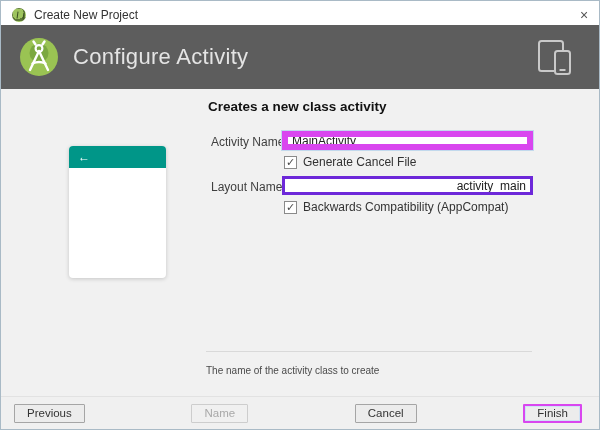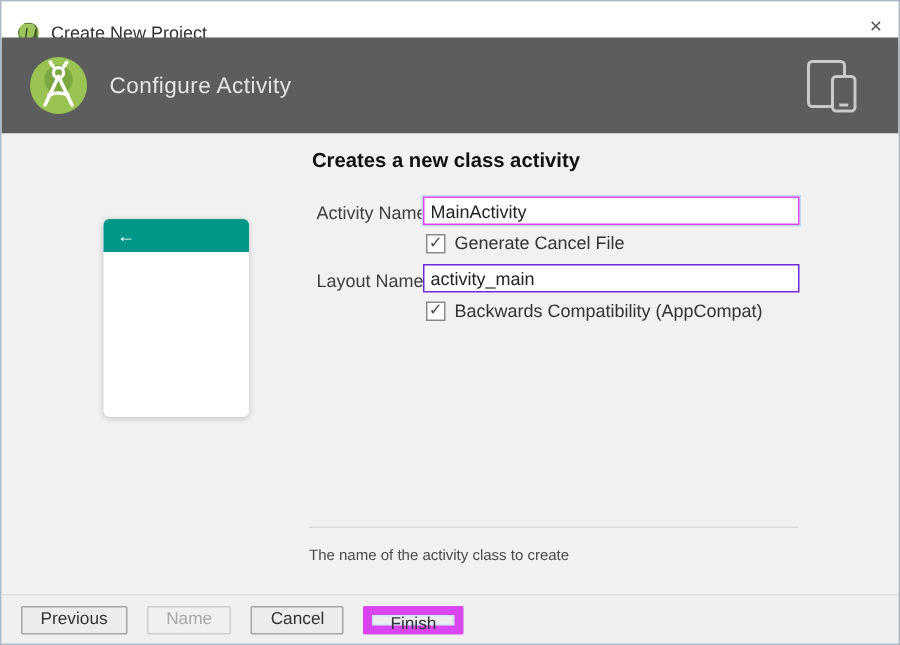--- a/index.html
+++ b/index.html
@@ -7,40 +7,40 @@
   body { font-family:"Liberation Sans", sans-serif; background:#fff; }
 
   .window {
     position:relative; width:600px; height:430px;
     border:1px solid #a9bac6; background:#f1f1f1; overflow:hidden;
   }
 
   
   .titlebar {
     position:absolute; top:0; left:0; right:0; height:28px;
-    background:#ffffff; display:flex; align-items:flex-end;
+    background:#ffffff; display:flex; align-items:center;
   }
   .titlebar-icon { width:14px; height:14px; margin-left:11px; border-radius:50%;
     background:radial-gradient(circle at 40% 35%, #9ec45e 55%, #5d7a35 56%);
     border:1px solid #7b945300; position:relative; }
   .titlebar-icon::after{ content:""; position:absolute; left:4px; top:3px; width:5px; height:7px;
     border-left:1.5px solid #3c4f22; border-right:1.5px solid #3c4f22; transform:rotate(8deg); }
   .titlebar-title { margin-left:8px; font-size:12px; color:#333; }
   .close-btn {
     margin-left:auto; width:30px; height:24px; display:flex; align-items:center; justify-content:center;
     font-size:14px; color:#555; cursor:default;
   }
 
   
   .header {
     position:absolute; top:24px; left:0; right:0; height:64px;
     background:#5d5d5d; display:flex; align-items:center;
   }
   .logo { margin-left:18px; width:40px; height:40px; flex:0 0 auto; }
-  .header-title { margin-left:14px; font-size:15px; font-weight:400; color:#e4e4e4; letter-spacing:0.3px; }
+  .header-title { margin-left:14px; font-size:22px; font-weight:400; color:#e4e4e4; letter-spacing:0.3px; }
   .devices { margin-left:auto; margin-right:22px; width:44px; height:40px; }
 
   
   .content { position:absolute; top:88px; left:0; right:0; bottom:33px; background:#f1f1f1; }
 
   .preview-card {
     position:absolute; left:68px; top:57px; width:97px; height:132px;
     background:#ffffff; border-radius:4px; box-shadow:0 1px 4px rgba(0,0,0,0.18);
   }
   .preview-appbar {
@@ -50,47 +50,47 @@
   }
 
   .form-heading { position:absolute; left:207px; top:10px; font-size:13.5px; font-weight:bold; color:#111; }
 
   .field-label { position:absolute; font-size:12px; color:#3f3f3f; }
   .text-input {
     position:absolute; left:281px; width:251px; height:19px;
     font-family:"Liberation Sans", sans-serif; font-size:12px; color:#222;
     padding:0 4px; background:#fff; outline:none;
   }
-  .input-focused { border:1px solid #d946ef; box-shadow:0 0 0 1px #c2d9ec; }
-  .input-normal  { border:1px solid #6d28d9; }
+  .input-focused { border:6px solid #d946ef; box-shadow:0 0 0 1px #c2d9ec; }
+  .input-normal  { border:3px solid #6d28d9;text-align:right; }
 
   .checkbox-row { position:absolute; left:283px; display:flex; align-items:center; }
   .checkbox-box {
     width:13px; height:13px; background:#fff; border:1px solid #8a8a8a;
     display:flex; align-items:center; justify-content:center;
     font-size:11px; line-height:11px; color:#4a4a4a;
   }
   .checkbox-label { margin-left:6px; font-size:12px; color:#333; }
 
   .hint-separator { position:absolute; left:205px; top:262px; width:326px; height:1px; background:#d9d9d9; }
   .hint-text { position:absolute; left:205px; top:276px; font-size:10px; color:#4a4a4a; }
 
   
   .footer {
     position:absolute; left:0; right:0; bottom:0; height:33px;
     background:#f0f0f0; border-top:1px solid #e2e2e2;
-    display:flex; align-items:center; justify-content:flex-start; padding-right:17px;
+    display:flex; align-items:center; justify-content:space-between; padding-right:17px;
   }
   .btn {
     height:19px; padding:0 12px; margin-left:13px;
     font-family:"Liberation Sans", sans-serif; font-size:11.5px; color:#333;
     background:#ececec; border:1px solid #a5a5a5; border-radius:1px; cursor:default;
   }
   .btn-disabled { color:#a8a8a8; border-color:#cdcdcd; background:#f0f0f0; }
-  .btn-default  { border:6px solid #d946ef; box-shadow:inset 0 0 0 1px #cfe3f5; }
+  .btn-default  { border:2px solid #d946ef; box-shadow:inset 0 0 0 1px #cfe3f5; }
 </style>
 </head>
 <body>
 
 <div class="window">
 
   <div class="titlebar">
     <div class="titlebar-icon"></div>
     <div class="titlebar-title">Create New Project</div>
     <div class="close-btn">×</div>

